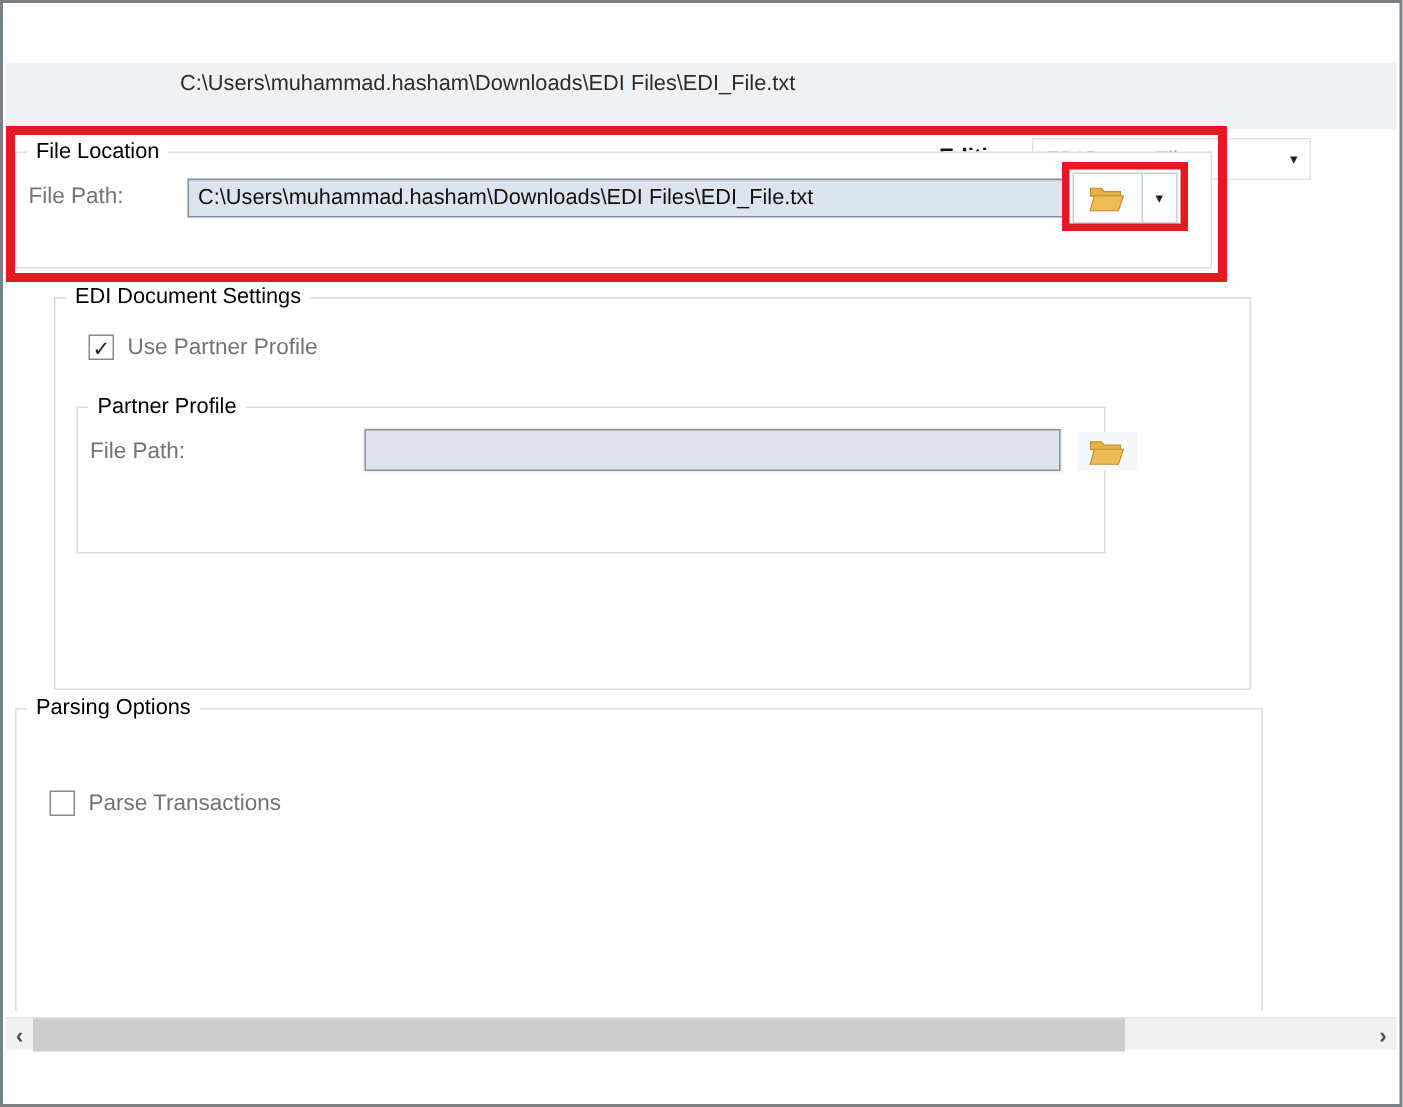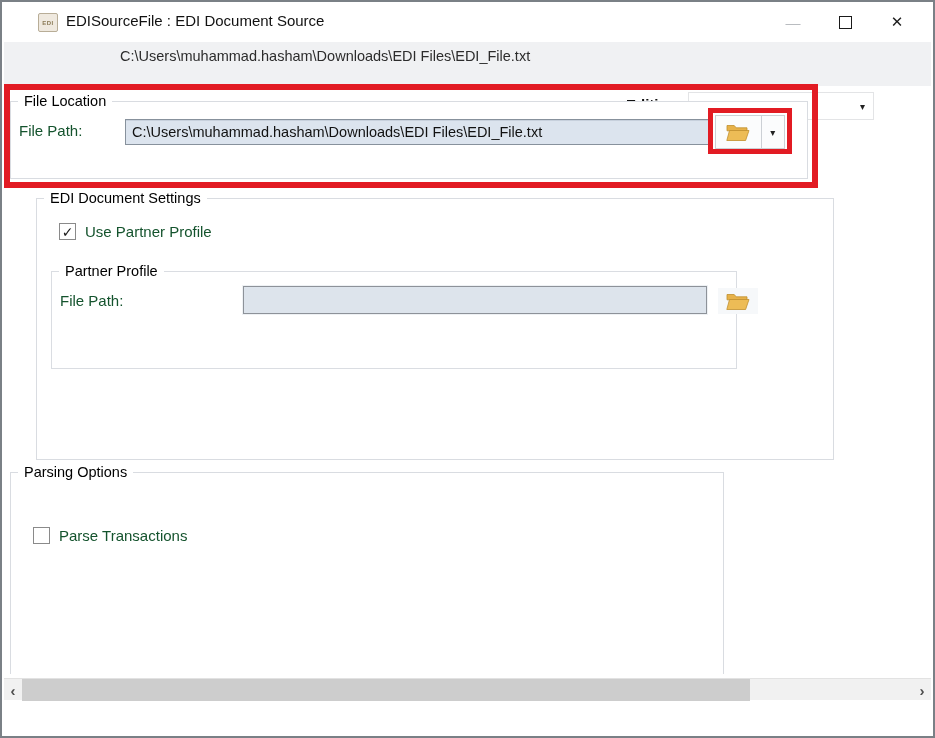--- a/index.html
+++ b/index.html
@@ -49,21 +49,21 @@
   }
   .editing-select .caret { position:absolute; right:8px; top:8px; font-size:10px; color:#222; }
   
   .groupbox {
     position:absolute; border:1px solid #d9dce1; background:#fff;
   }
   .legend {
     position:absolute; top:-9px; left:7px; background:#fff; padding:0 6px;
     font-size:14.5px; color:#000000; white-space:nowrap;
   }
-  .field-label { font-size:15px; color:#14532d; }
+  .field-label { font-size:15px; color:#737373; }
   
   .red-outline {
     position:absolute; left:2px; top:82px; width:814px; height:104px;
     border:6px solid #e21b23; z-index:30; pointer-events:none;
   }
   .red-outline-inner {
     position:absolute; left:706px; top:106px; width:84px; height:46px;
     border:5px solid #e21b23; z-index:31; pointer-events:none;
   }
   .gb-file-location { left:8px; top:99px; width:798px; height:78px; }
@@ -101,21 +101,21 @@
   }
   .partner-browse {
     position:absolute; left:666px; top:16px; width:40px; height:26px;
     display:flex; align-items:center; justify-content:center; background:#f6f8fa;
   }
   .partner-note {
     position:absolute; left:0; right:0; top:180px; text-align:center;
     font-size:13.5px; font-style:italic; color:#5a5a5a;
   }
   
-  .gb-parsing { left:8px; top:470px; width:714px; height:202px; border-bottom:none;padding-left:13px; }
+  .gb-parsing { left:8px; top:470px; width:832px; height:202px; border-bottom:none;padding-left:13px; }
   .cb-parse { left:22px; top:30px;margin-top:24px; }
   
   .hscroll {
     position:absolute; left:2px; right:2px; top:676px; height:22px;
     background:#f1f1f1; border-top:1px solid #e2e2e2;
   }
   .hs-arrow {
     position:absolute; top:0; width:18px; height:22px; display:flex;
     align-items:center; justify-content:center; font-size:15px; font-weight:bold; color:#4f4f4f;
   }
@@ -132,31 +132,20 @@
   }
   .fbtn:last-child { border-right:none; }
   
   .folder-svg { width:24px; height:19px; display:block; }
 </style>
 </head>
 <body>
 
 <div class="window">
 
-  <div class="titlebar">
-    <div class="app-icon">EDI</div>
-    <div class="title-text">EDISourceFile : EDI Document Source</div>
-    <div class="win-controls">
-      <div class="win-btn min">—</div>
-      <div class="win-btn max">
-          <span></span>
-        </div>
-      <div class="win-btn">✕</div>
-    </div>
-  </div>
 
   <div class="toolbar">
     <div class="nav-circle nav-back">
       <span>←</span>
     </div>
     <div class="nav-circle nav-fwd">
       <span>→</span>
     </div>
     <div class="nav-caret">▾</div>
     <div class="editing-label">Editing:</div>

